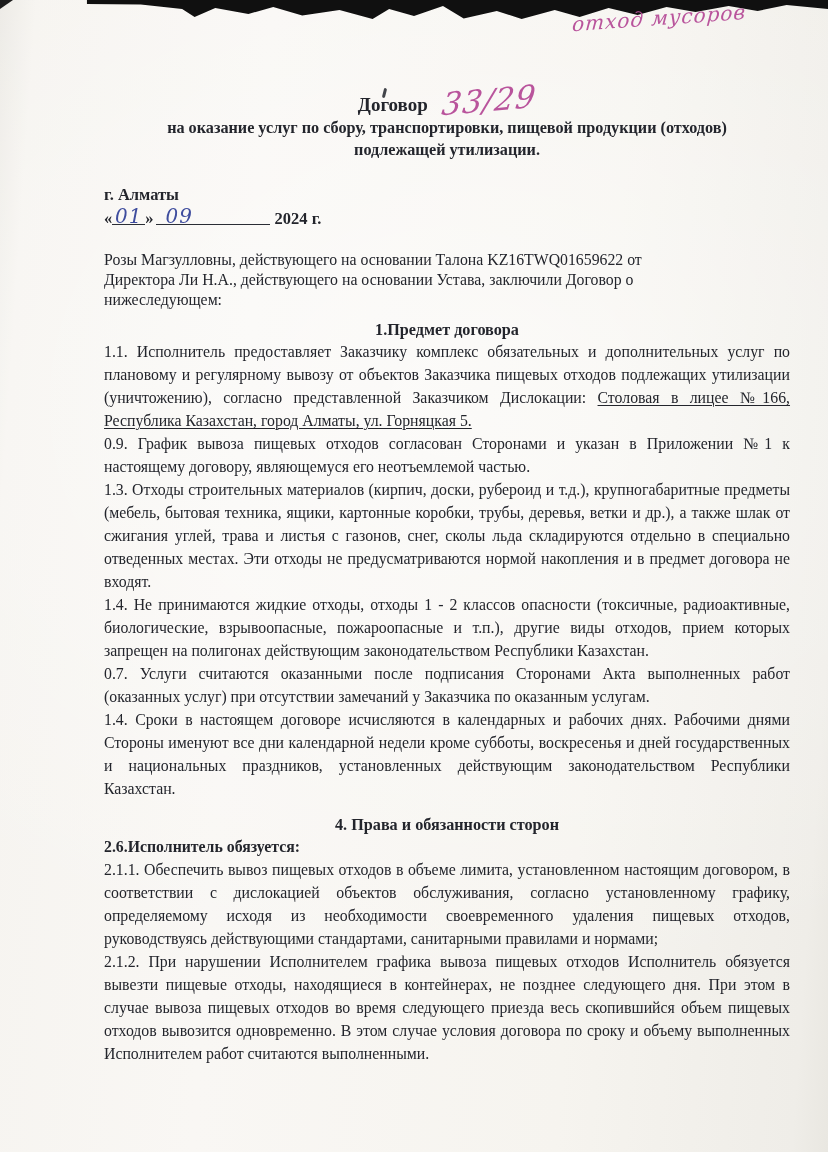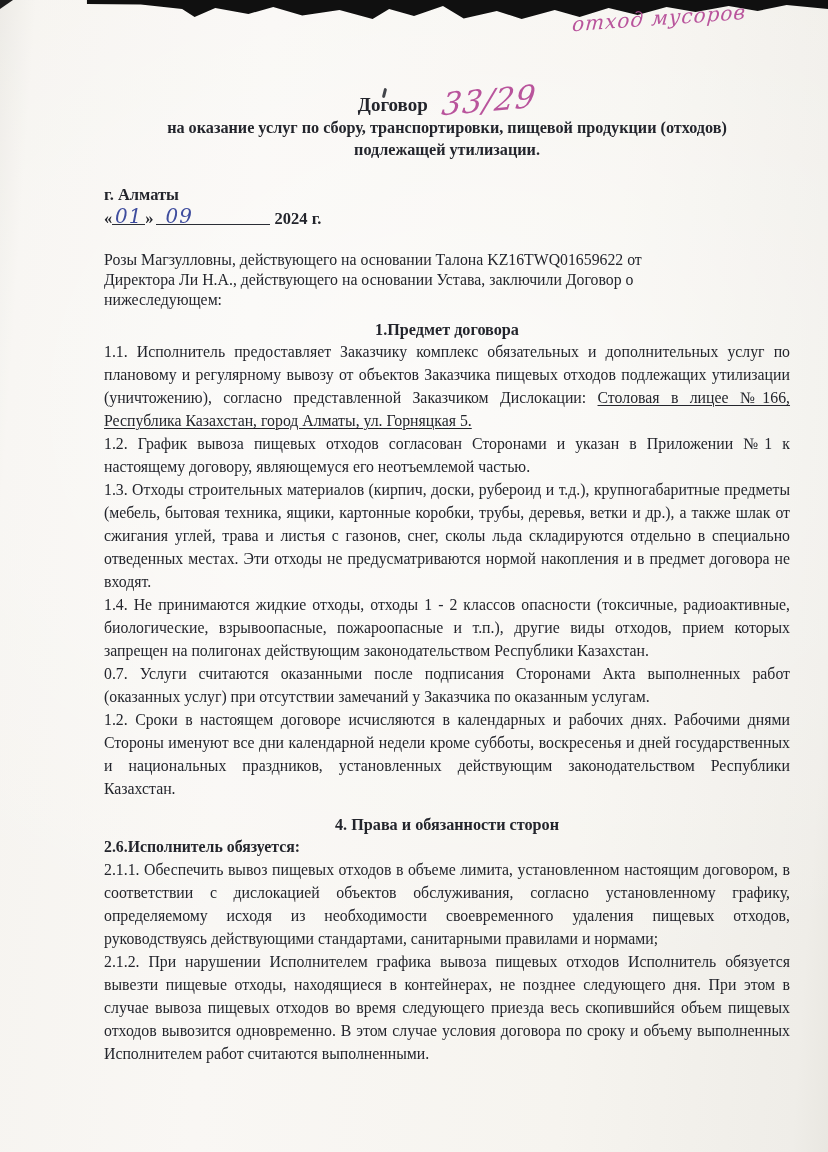--- a/index.html
+++ b/index.html
@@ -110,25 +110,25 @@
     <div class="preamble">
       <div>Розы Магзулловны, действующего на основании Талона KZ16TWQ01659622 от</div>
       <div>Директора Ли Н.А., действующего на основании Устава, заключили Договор о</div>
       <div>нижеследующем:</div>
     </div>
 
     <div class="sec-h">1.Предмет договора</div>
 
     <p class="para"><span>1.1. Исполнитель предоставляет Заказчику комплекс обязательных и дополнительных услуг по плановому и регулярному вывозу от объектов Заказчика пищевых отходов подлежащих утилизации (уничтожению), согласно представленной Заказчиком Дислокации: </span><span class="addr">Столовая в лицее №166, Республика Казахстан, город Алматы, ул. Горняцкая 5.</span>
     </p>
-    <p class="para">1.2. График вывоза пищевых отходов согласован Сторонами и указан в Приложении №1 к настоящему договору, являющемуся его неотъемлемой частью.</p>
+    <p class="para">0.9. График вывоза пищевых отходов согласован Сторонами и указан в Приложении №1 к настоящему договору, являющемуся его неотъемлемой частью.</p>
     <p class="para">1.3. Отходы строительных материалов (кирпич, доски, рубероид и т.д.), крупногабаритные предметы (мебель, бытовая техника, ящики, картонные коробки, трубы, деревья, ветки и др.), а также шлак от сжигания углей, трава и листья с газонов, снег, сколы льда складируются отдельно в специально отведенных местах. Эти отходы не предусматриваются нормой накопления и в предмет договора не входят.</p>
     <p class="para">1.4. Не принимаются жидкие отходы, отходы 1 - 2 классов опасности (токсичные, радиоактивные, биологические, взрывоопасные, пожароопасные и т.п.), другие виды отходов, прием которых запрещен на полигонах действующим законодательством Республики Казахстан.</p>
     <p class="para">0.7. Услуги  считаются  оказанными  после  подписания Сторонами Акта выполненных работ (оказанных услуг) при отсутствии замечаний у Заказчика по оказанным услугам.</p>
-    <p class="para">1.2. Сроки в настоящем договоре исчисляются в календарных и рабочих днях. Рабочими днями Стороны именуют все дни календарной недели кроме субботы, воскресенья и дней государственных и национальных праздников, установленных действующим законодательством Республики Казахстан.</p>
+    <p class="para">1.4. Сроки в настоящем договоре исчисляются в календарных и рабочих днях. Рабочими днями Стороны именуют все дни календарной недели кроме субботы, воскресенья и дней государственных и национальных праздников, установленных действующим законодательством Республики Казахстан.</p>
 
     <div class="sec-h sec-h-2">4. Права и обязанности сторон</div>
     <p class="para subclause-h">2.6.Исполнитель обязуется:</p>
     <p class="para">2.1.1. Обеспечить вывоз   пищевых отходов в объеме лимита, установленном настоящим договором, в соответствии с дислокацией объектов обслуживания, согласно установленному графику, определяемому исходя из необходимости своевременного удаления пищевых отходов, руководствуясь действующими стандартами, санитарными правилами и нормами;</p>
     <p class="para">2.1.2. При нарушении Исполнителем графика вывоза пищевых отходов Исполнитель обязуется вывезти пищевые отходы, находящиеся в контейнерах, не позднее следующего дня. При этом в случае вывоза пищевых отходов во время следующего приезда весь скопившийся объем пищевых отходов вывозится одновременно. В этом случае условия договора по сроку и объему выполненных Исполнителем работ считаются выполненными.</p>
 
   </div>
 </div>
 
 </body></html>

